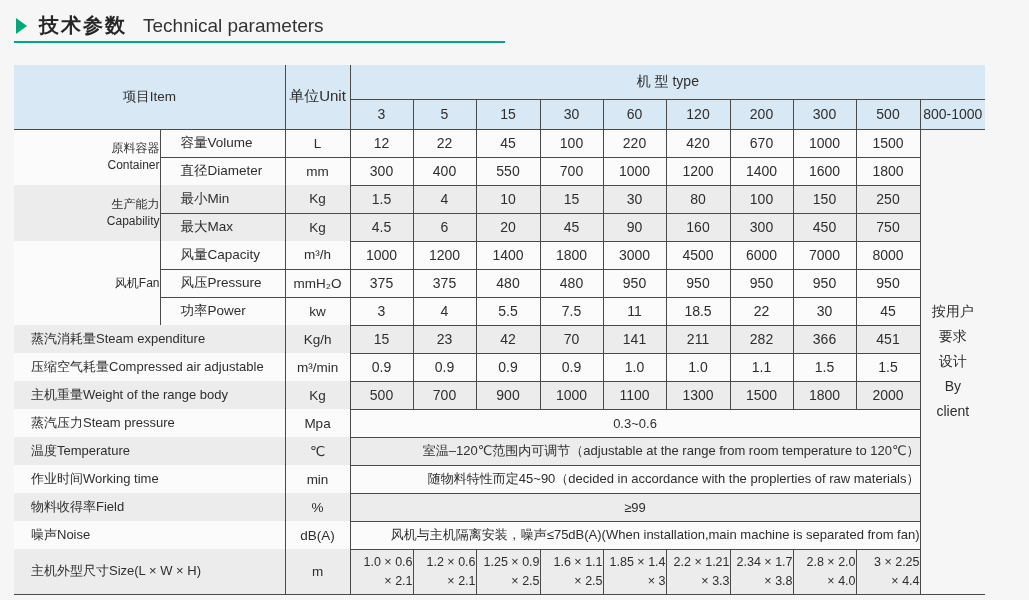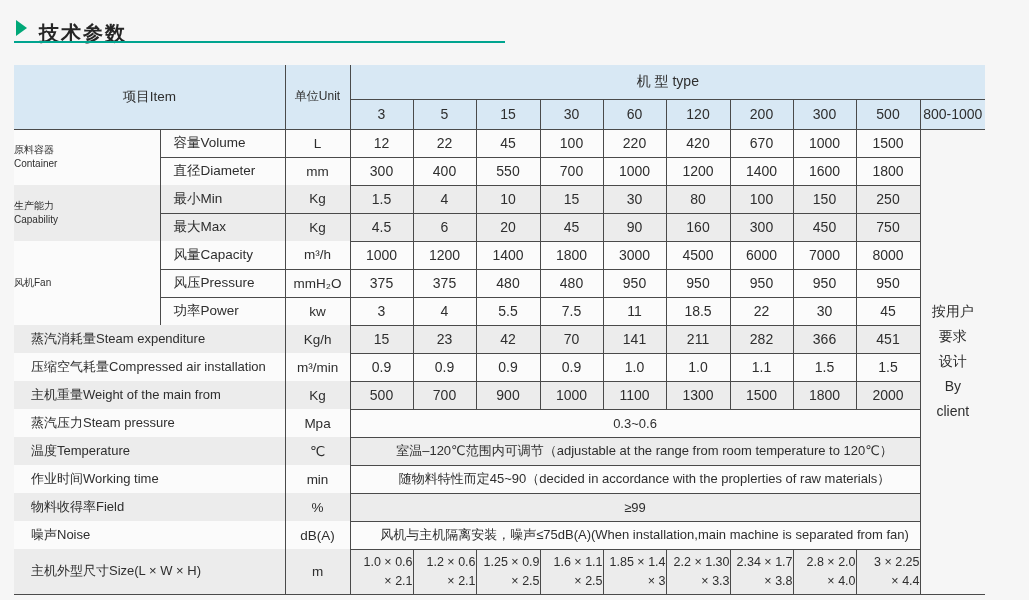--- a/index.html
+++ b/index.html
@@ -2,61 +2,62 @@
 <html><head>
 <meta charset="utf-8">
 <style>
   :root { --b:#4a4a4a; --blue:#d8e8f4; --gray:#ececec; --white:#fbfbfb; --txt:#2e2e2e; }
   * { box-sizing:border-box; }
   html,body { margin:0; padding:0; }
   body {
     width:1029px; height:600px; background:#f6f6f6; position:relative;
     font-family:"Liberation Sans","DejaVu Sans",sans-serif; color:var(--txt);
   }
-  .title-row { position:absolute; left:16px; top:20px; display:flex; align-items:flex-start; }
+  .title-row { position:absolute; left:16px; top:12px; display:flex; align-items:center; }
   .tri { width:0; height:0; border-left:11px solid #00a878; border-top:8px solid transparent;
          border-bottom:8px solid transparent; margin-right:12px; }
   .t-zh { font-size:20px; font-weight:700; letter-spacing:2px; color:#262626; }
   .t-en { font-size:19px; font-weight:400; color:#333; margin-left:16px; }
   .title-underline { position:absolute; left:14px; top:41px; width:491px; height:2px; background:#00a48f; }
 
   table { border-collapse:collapse; table-layout:fixed; width:971px; position:absolute; left:14px; top:65px; }
   th, td { padding:0; font-weight:400; color:var(--txt); white-space:nowrap; overflow:hidden; }
   thead th { background:var(--blue); font-size:14px; }
   tr.h1 { height:34px; } tr.h2 { height:30px; }
   .th-item { font-size:13.5px; border-right:1px solid var(--b); border-bottom:1px solid var(--b); }
-  .th-unit { font-size:12px; border-left:1px solid var(--b); border-right:1px solid var(--b); border-bottom:1px solid var(--b);margin-top:13px; }
+  .th-unit { font-size:15px; border-left:1px solid var(--b); border-right:1px solid var(--b); border-bottom:1px solid var(--b);margin-top:13px; }
   .th-type { border-left:1px solid var(--b); border-bottom:1px solid var(--b); }
   .th-model { border-right:1px solid var(--b); border-bottom:1px solid var(--b); }
   .th-model.lastm { border-right:none; border-left:1px solid var(--b); }
 
   tbody tr { height:28px; }
   tbody tr.dims-row { height:45px; }
   tr.stripe td:not(.side) { background:var(--gray); }
   tr.plain  td:not(.side) { background:var(--white); }
 
-  td.grp { font-size:10px; text-align:left; line-height:1.4; white-space:normal; }
-  td.sub { font-size:13.5px; text-align:left; padding-left:13px; border-left:1px solid var(--b); }
+  td.grp { font-size:12px; text-align:right; line-height:1.4; white-space:normal; }
+  td.sub { font-size:13.5px; text-align:left; padding-left:20px; border-left:1px solid var(--b); }
   td.unit { font-size:13.5px; text-align:center; border-left:1px solid var(--b); border-right:1px solid var(--b); }
   td.bt { border-top:1px solid var(--b); }
   td.val { font-size:14px; text-align:center; border-right:1px solid var(--b); border-top:1px solid var(--b); }
   td.lbl { font-size:13px; text-align:left; padding-left:17px; }
   td.spantext { font-size:13px; text-align:center; border-right:1px solid var(--b); border-top:1px solid var(--b); }
-  td.spantext.al { text-align:center; padding-left:19px;margin-left:18px; }
+  td.spantext.al { text-align:right; padding-left:19px;margin-left:18px; }
   td.dimcell { font-size:12.5px; text-align:right; line-height:1.5; border-right:1px solid var(--b); border-top:1px solid var(--b); white-space:normal; }
   td.side { background:transparent; font-size:14px; text-align:center; vertical-align:middle;
             line-height:25px; border-left:1px solid var(--b); border-bottom:1px solid var(--b); white-space:normal; }
   tr.last td { border-bottom:1px solid var(--b); }
 </style>
 </head>
 <body>
 
 <div class="title-row">
   <span class="tri"></span>
   <span class="t-zh">技术参数</span>
+  <span class="t-en">Technical parameters</span>
 </div>
 <div class="title-underline"></div>
 
 <table>
   <colgroup>
     <col style="width:146px">
       <col style="width:125px">
       <col style="width:65px">
     <col style="width:63px">
       <col style="width:63px">
@@ -205,34 +206,34 @@
         <td class="val">23</td>
         <td class="val">42</td>
         <td class="val">70</td>
         <td class="val">141</td>
         <td class="val">211</td>
         <td class="val">282</td>
         <td class="val">366</td>
         <td class="val">451</td>
       </tr>
       <tr class="plain">
-        <td class="lbl" colspan="2">压缩空气耗量Compressed air installation</td>
+        <td class="lbl" colspan="2">压缩空气耗量Compressed air adjustable</td>
         <td class="unit">m³/min</td>
         <td class="val">0.9</td>
         <td class="val">0.9</td>
         <td class="val">0.9</td>
         <td class="val">0.9</td>
         <td class="val">1.0</td>
         <td class="val">1.0</td>
         <td class="val">1.1</td>
         <td class="val">1.5</td>
         <td class="val">1.5</td>
       </tr>
       <tr class="stripe">
-        <td class="lbl" colspan="2">主机重量Weight of the main from</td>
+        <td class="lbl" colspan="2">主机重量Weight of the range body</td>
         <td class="unit">Kg</td>
         <td class="val">500</td>
         <td class="val">700</td>
         <td class="val">900</td>
         <td class="val">1000</td>
         <td class="val">1100</td>
         <td class="val">1300</td>
         <td class="val">1500</td>
         <td class="val">1800</td>
         <td class="val">2000</td>
@@ -279,21 +280,21 @@
         </td>
         <td class="dimcell">
           <div>1.6 × 1.1</div>
           <div>× 2.5</div>
         </td>
         <td class="dimcell">
           <div>1.85 × 1.4</div>
           <div>× 3</div>
         </td>
         <td class="dimcell">
-          <div>2.2 × 1.30</div>
+          <div>2.2 × 1.21</div>
           <div>× 3.3</div>
         </td>
         <td class="dimcell">
           <div>2.34 × 1.7</div>
           <div>× 3.8</div>
         </td>
         <td class="dimcell">
           <div>2.8 × 2.0</div>
           <div>× 4.0</div>
         </td>

